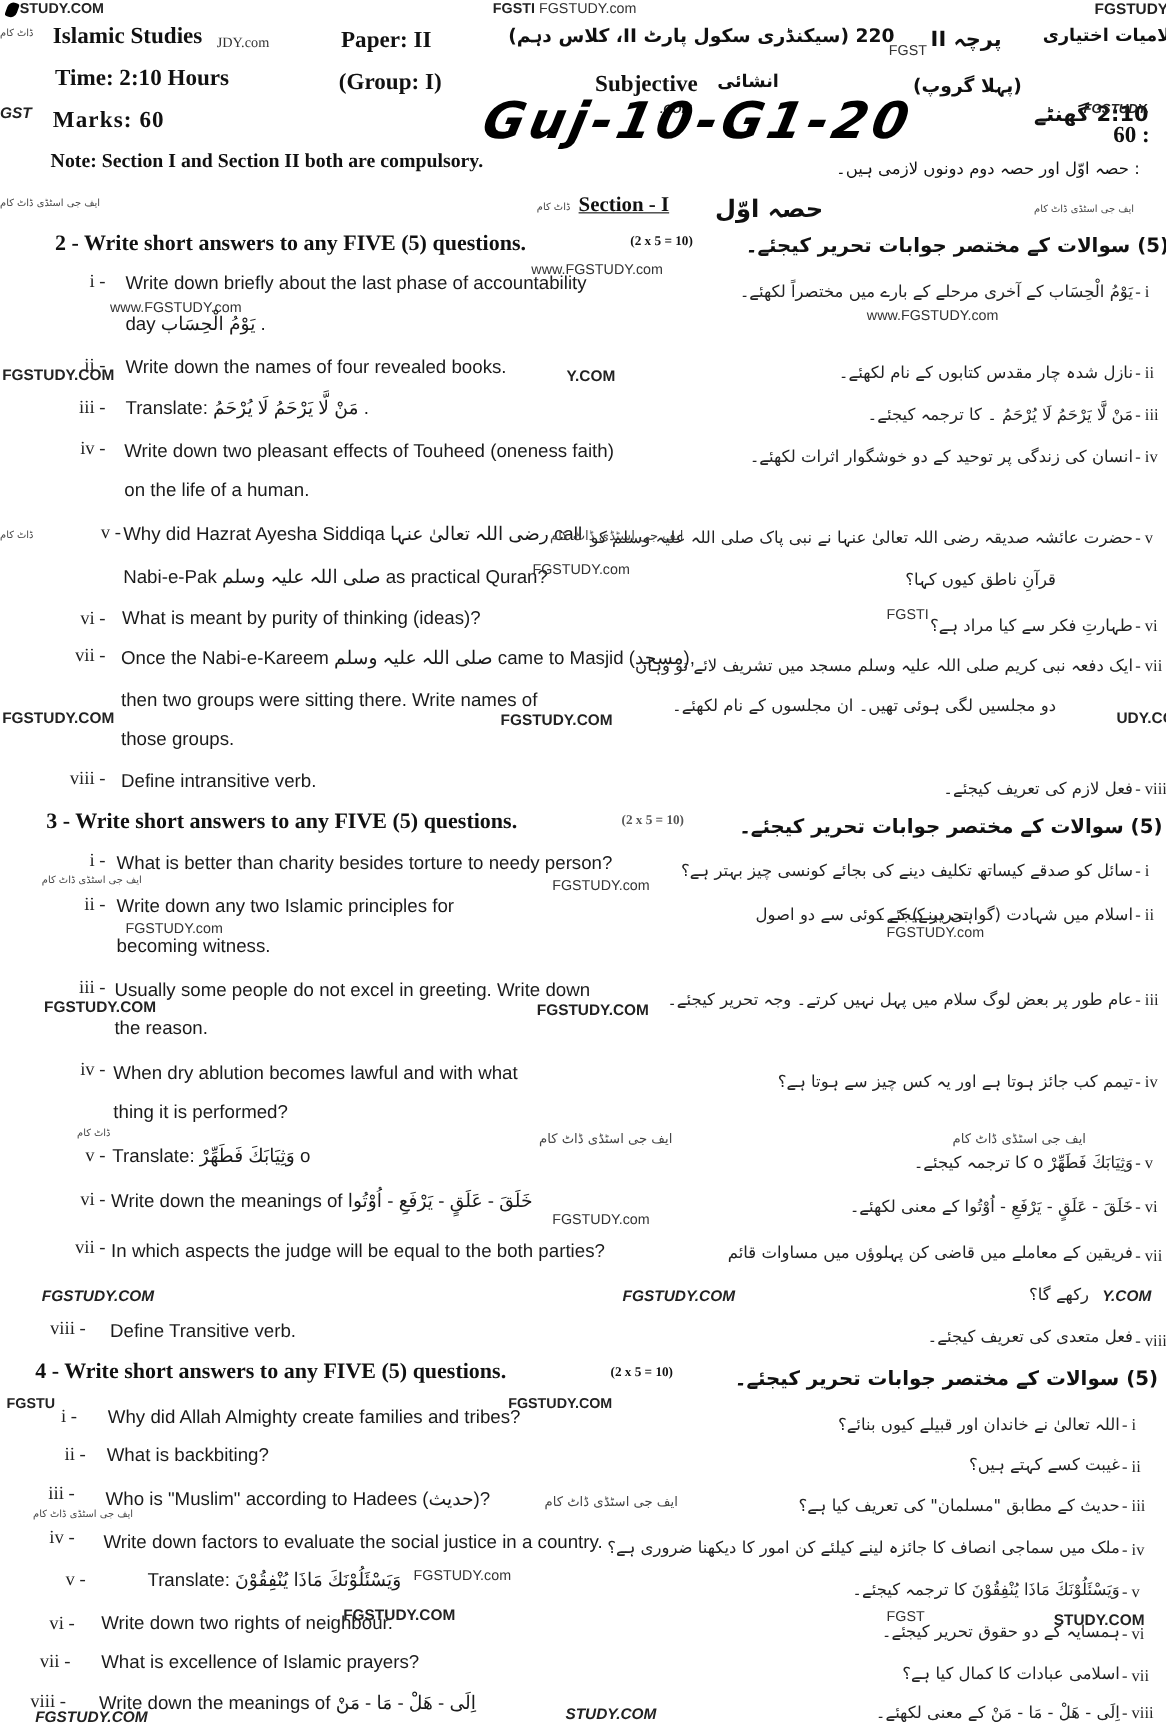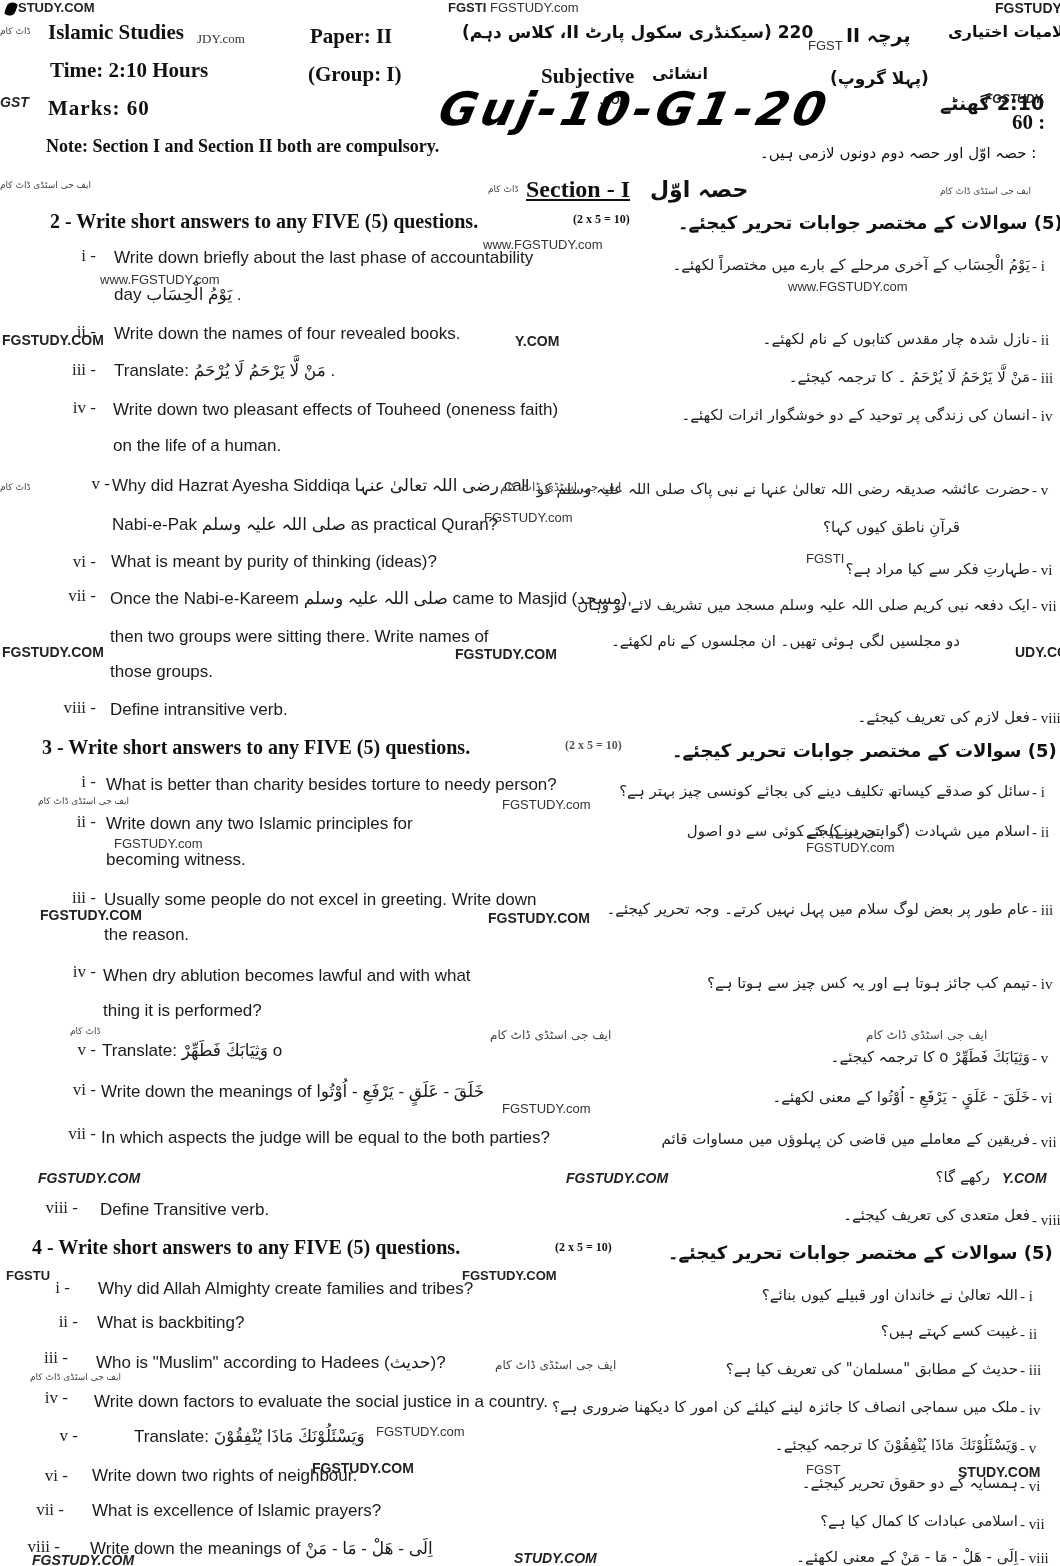--- a/index.html
+++ b/index.html
@@ -52,21 +52,21 @@
   <span class="abs wmb" style="left:985px;top:92px;font-size:12px;font-style:italic;">FGSTUDY.</span>
   <span class="abs hdr" style="left:1012px;top:110px;">60 :</span>
 
   <span class="abs" style="left:46px;top:136px;font-family:'Liberation Serif',serif;font-weight:bold;font-size:18px;">Note:  Section I and Section II both are compulsory.</span>
   <span class="abs urdu" style="left:760px;top:144px;font-size:15px;">: حصہ اوّل اور حصہ دوم دونوں لازمی ہیں۔</span>
 </div>
 
 <div>
   <span class="abs tiny-ur" style="left:0px;top:180px;">ایف جی اسٹڈی ڈاٹ کام</span>
   <span class="abs tiny-ur" style="left:488px;top:184px;">ڈاٹ کام</span>
-  <span class="abs" style="left:526px;top:176px;font-family:'Liberation Serif',serif;font-weight:bold;font-size:24px;text-decoration:underline;">Section - I</span>
+  <span class="abs" style="left:526px;top:176px;font-family:'Liberation Serif',serif;font-weight:bold;font-size:19px;text-decoration:underline;">Section - I</span>
   <span class="abs urdu" style="left:650px;top:177px;font-size:22px;font-weight:bold;">حصہ اوّل</span>
   <span class="abs tiny-ur" style="left:940px;top:186px;">ایف جی اسٹڈی ڈاٹ کام</span>
 </div>
 
 <div>
   <span class="abs qhead" style="left:50px;top:210px;">2 - Write short answers to any FIVE (5) questions.</span>
   <span class="abs qmarks" style="left:573px;top:212px;">(2 x 5 = 10)</span>
   <span class="abs ur-head" style="left:678px;top:212px;">کوئی سے پانچ (5) سوالات کے مختصر جوابات تحریر کیجئے۔</span>
   <span class="abs wm" style="left:483px;top:237px;">www.FGSTUDY.com</span>
 

